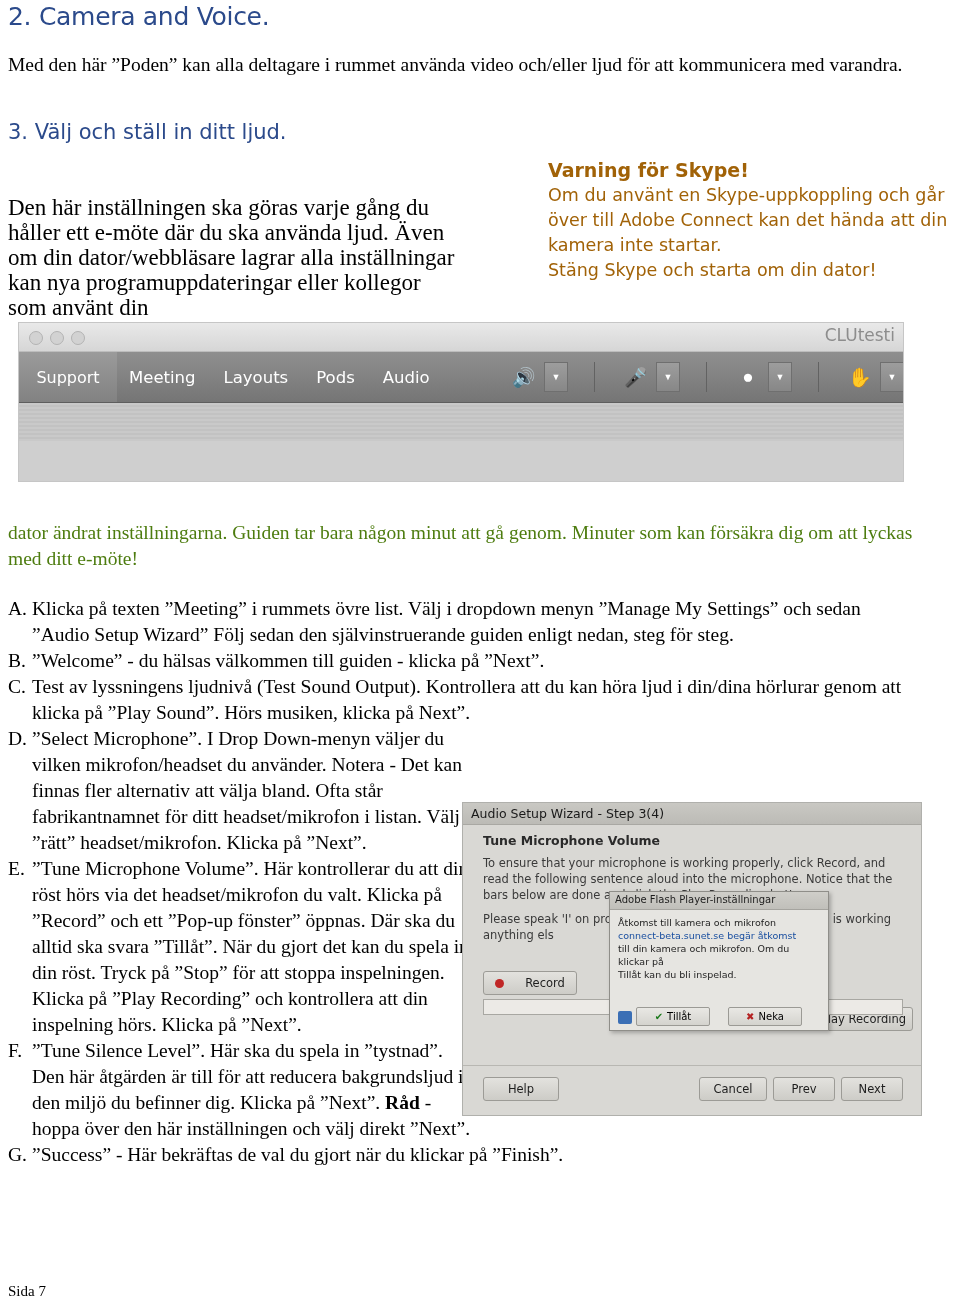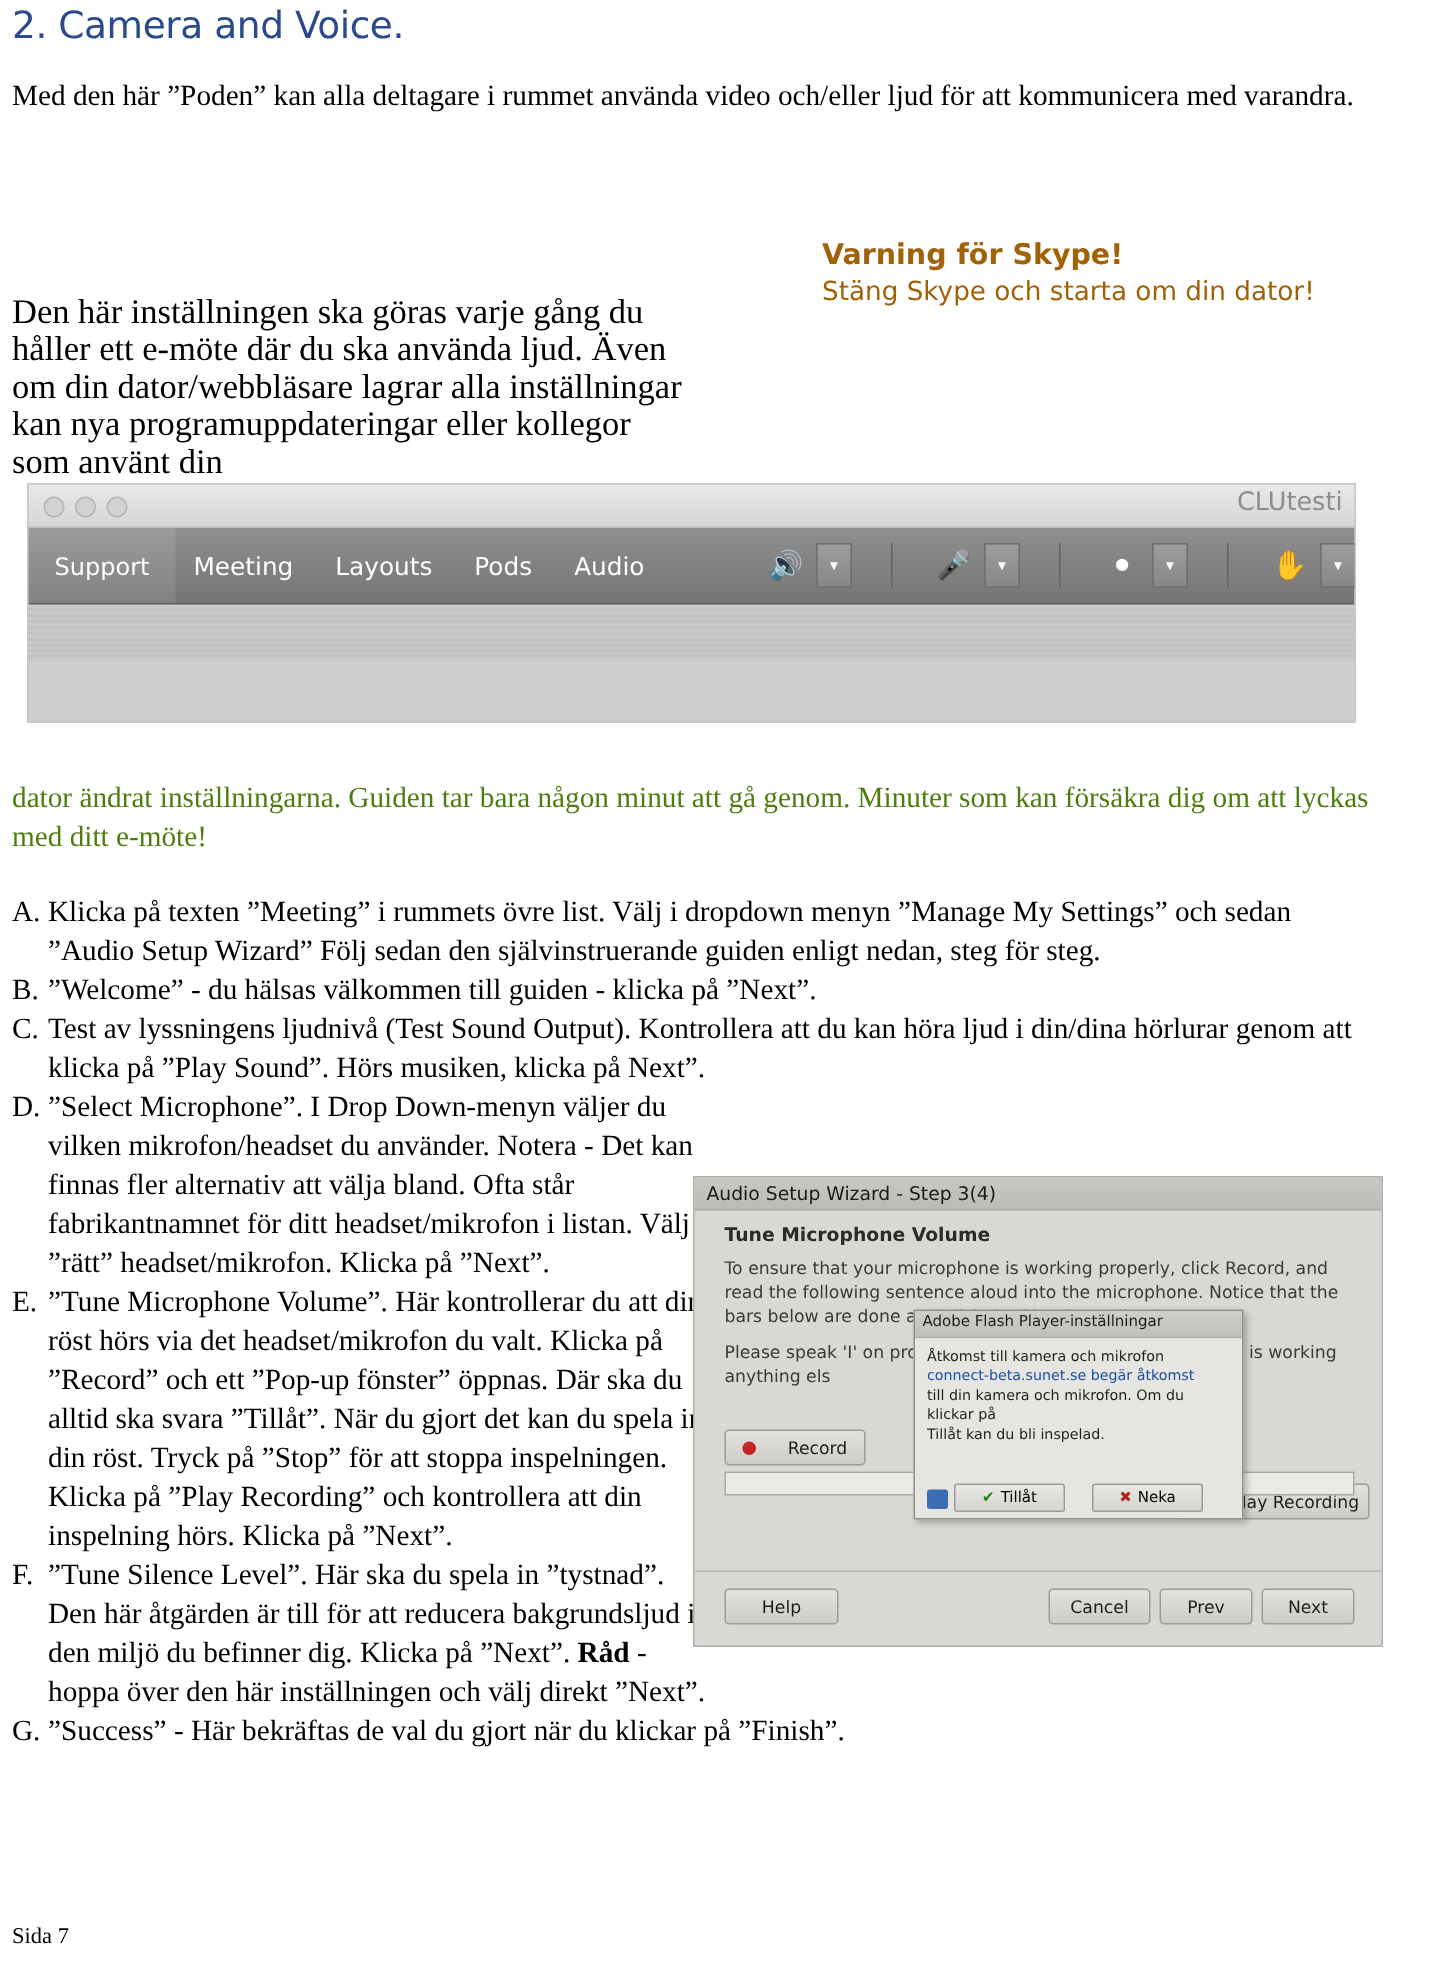--- a/index.html
+++ b/index.html
@@ -180,21 +180,21 @@
   }
   .step-row { display: flex; }
   .step-letter { width: 24px; flex: none; }
   .step-text { flex: 1; }
   .narrow .step-text { width: 448px; flex: none; }
   .bold { font-weight: bold; }
 
   
   .wiz {
     position: absolute;
-    left: 462px; top: 784px;
+    left: 462px; top: 802px;
     width: 458px; height: 312px;
     background: #d9d8d4;
     border: 1px solid #b0b0ac;
     overflow: hidden;
     font-family: "DejaVu Sans", sans-serif;
   }
   .wiz-title {
     height: 22px;
     background: linear-gradient(#c9c8c3, #bcbbb6);
     border-bottom: 1px solid #a9a8a3;
@@ -293,25 +293,27 @@
 </style>
 </head>
 <body>
 
 <div class="page">
 
   <div class="h-section">2. Camera and Voice.</div>
 
   <div class="intro">Med den här ”Poden” kan alla deltagare i rummet använda video och/eller ljud för att kommunicera med varandra.</div>
 
+  <div class="h-step">3. Välj och ställ in ditt ljud.</div>
 
   <div class="col-left">Den här inställningen ska göras varje gång du håller ett e-möte där du ska använda ljud. Även om din dator/webbläsare lagrar alla inställningar kan nya programuppdateringar eller kollegor som använt din</div>
 
   <div class="col-right">
     <div class="warn-title">Varning för Skype!</div>
+    <div>Om du använt en Skype-uppkoppling och går över till Adobe Connect kan det hända att din kamera inte startar.</div>
     <div>Stäng Skype och starta om din dator!</div>
   </div>
 
   <div class="cc-shot">
     <div class="cc-titlebar">
       <div class="cc-dots">
         <div class="cc-dot"></div>
         <div class="cc-dot"></div>
         <div class="cc-dot"></div>
       </div>

